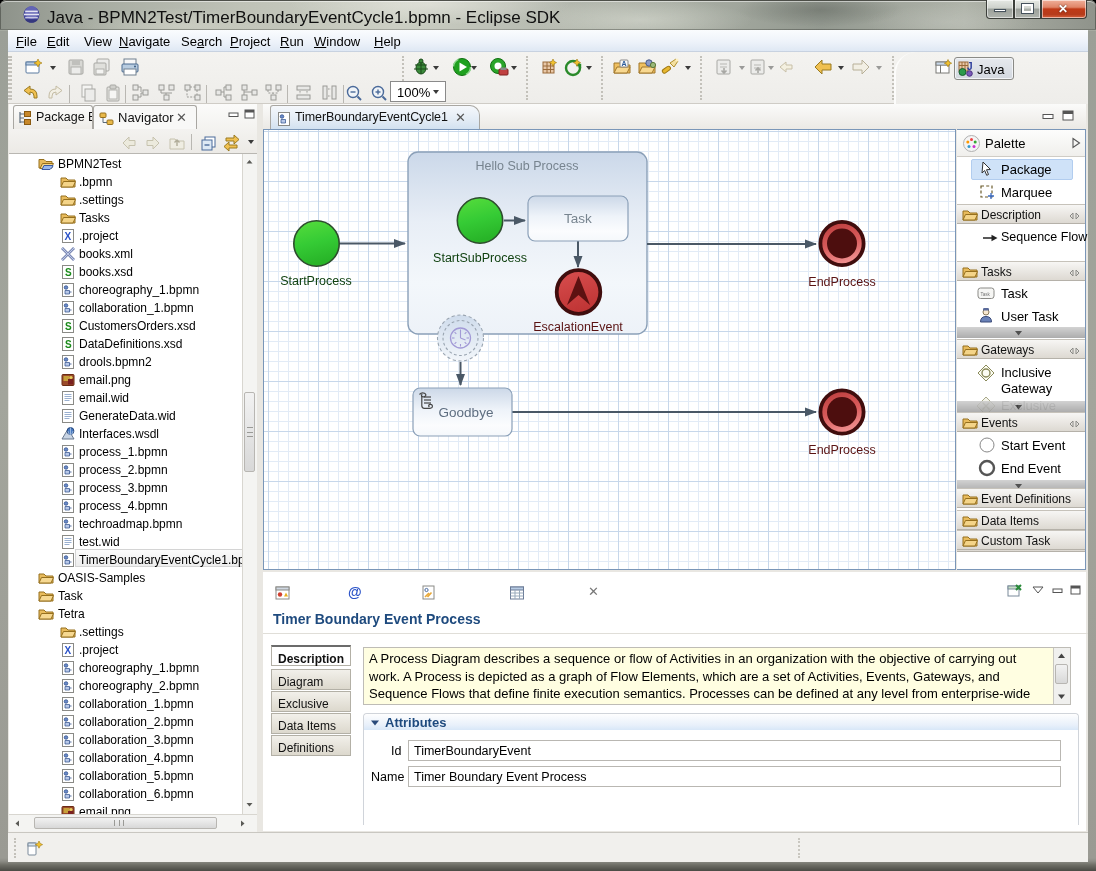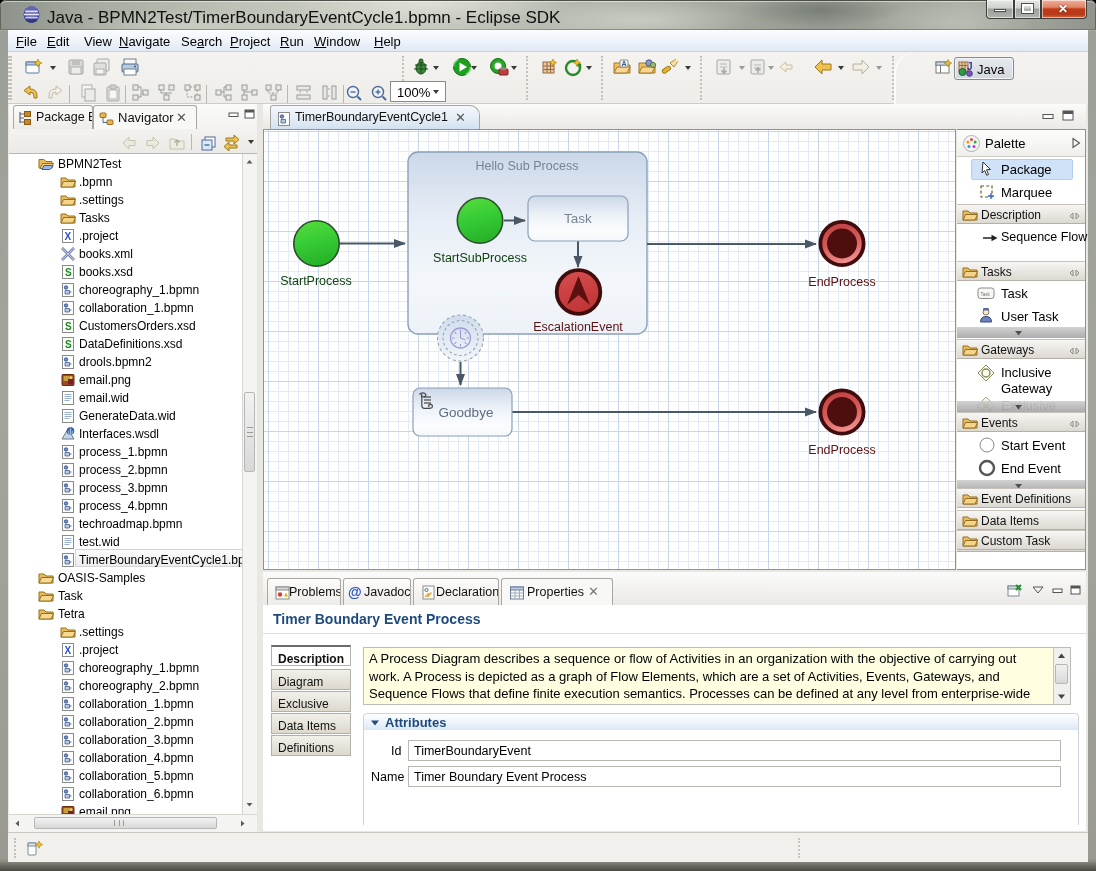--- a/index.html
+++ b/index.html
@@ -988,34 +988,20 @@
       <div class="phead" style="top:400px">
         <span class="abs" style="left:5px;top:3px"><svg width="16" height="14" viewBox="0 0 16 14">
             <path d="M1 3 L6 3 L8 5 L15 5 L15 12 L1 12 z" fill="#e8bb5c" stroke="#96701e"></path>
             <path d="M1 12 L3.5 6.5 L15.5 6.5 L13 12 z" fill="#f4d488" stroke="#96701e"></path>
           </svg></span>
         <span class="tx">Custom Task</span>
       </div>
     </div>
 
 <div class="panel" id="bottom">
-  <div class="tabbar" style="height:33px;background:linear-gradient(180deg,#fbfbfa 0,#ebe9e5 100%)">
-    <div class="tab" style="left:4px;width:74px;top:6px;height:27px">
-          <span class="lbl" style="left:21px;top:6px;font-size:12.5px">Problems</span>
-        </div>
-    <div class="tab" style="left:80px;width:68px;top:6px;height:27px">
-          <span class="lbl" style="left:20px;top:6px;font-size:12.5px">Javadoc</span>
-        </div>
-    <div class="tab" style="left:150px;width:86px;top:6px;height:27px">
-          <span class="lbl" style="left:22px;top:6px;font-size:12.5px">Declaration</span>
-        </div>
-    <div class="tab active" style="left:238px;width:112px;top:6px;height:27px">
-          <span class="lbl" style="left:25px;top:6px;font-size:12.5px">Properties</span>
-        </div>
-  </div>
   <div id="bheader" style="width:823px">
         <span class="t">Timer Boundary Event Process</span>
       </div>
   <div id="bcontent">
         <svg class="abs" style="left:12px;top:13px" width="16" height="16" viewBox="0 0 16 16">
           <rect x="1" y="2" width="13" height="12" fill="#fff" stroke="#8a8a86"></rect>
           <rect x="1" y="2" width="13" height="3" fill="#d0d8e2" stroke="#8a8a86"></rect>
           <circle cx="5" cy="9.5" r="2.2" fill="#d04030"></circle>
           <path d="M9 11.5 L11 7.5 L13 11.5 z" fill="#e8b020"></path>
         </svg>

